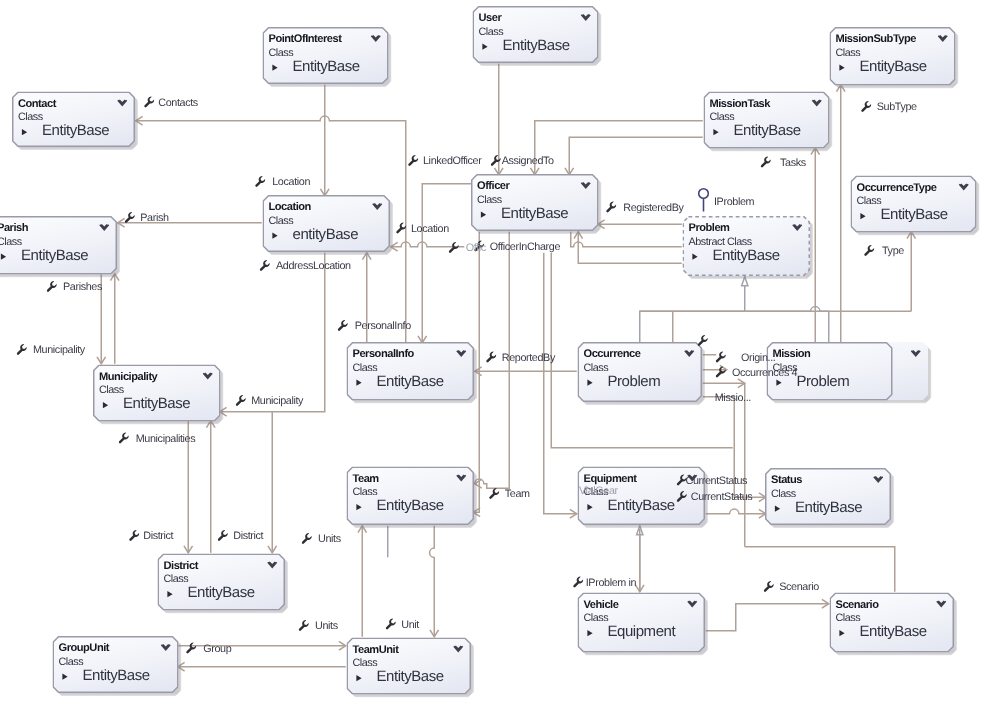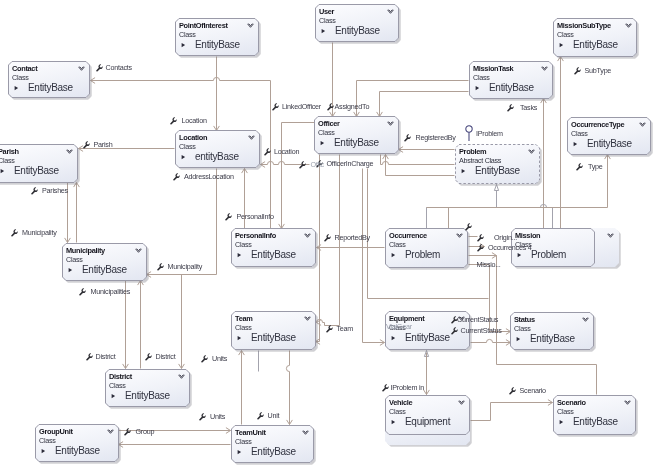--- a/index.html
+++ b/index.html
@@ -486,21 +486,21 @@
         <div class="n-title">District</div>
         <div class="n-kind">Class</div>
         <div class="n-barrow"><svg width="5" height="6" viewBox="0 0 5 6">
             <path d="M0.6 1.0 L4.1 3.1 L0.6 5.2 Z" fill="#2a2a38"></path>
           </svg></div>
         <div class="n-base">EntityBase</div>
         <div class="n-chev"><svg width="7" height="7" viewBox="0 0 7 7">
             <path d="M0.55 0.9 L3.5 4.3 L6.45 0.9 M1.5 0.6 L3.5 2.7 L5.5 0.6" fill="none" stroke="#3f3f4d" stroke-width="1"></path>
           </svg></div>
       </div>
-      <div class="node" style="left: 385px; top: 395px; width: 85px; height: 50px;">
+      <div class="node" style="left: 385px; top: 395px; width: 85px; height: 40px;">
         <div class="shadow"></div>
         <div class="body"></div>
         <svg class="brd" width="85" height="40">
           <path d="M4 0.5 H81 L84.5 4 V36 L81 39.5 H4 L0.5 36 V4 Z" fill="none" stroke="#9a9aa8" stroke-width="1"></path>
         </svg>
         <div class="n-title">Vehicle</div>
         <div class="n-kind">Class</div>
         <div class="n-barrow"><svg width="5" height="6" viewBox="0 0 5 6">
             <path d="M0.6 1.0 L4.1 3.1 L0.6 5.2 Z" fill="#2a2a38"></path>
           </svg></div>

